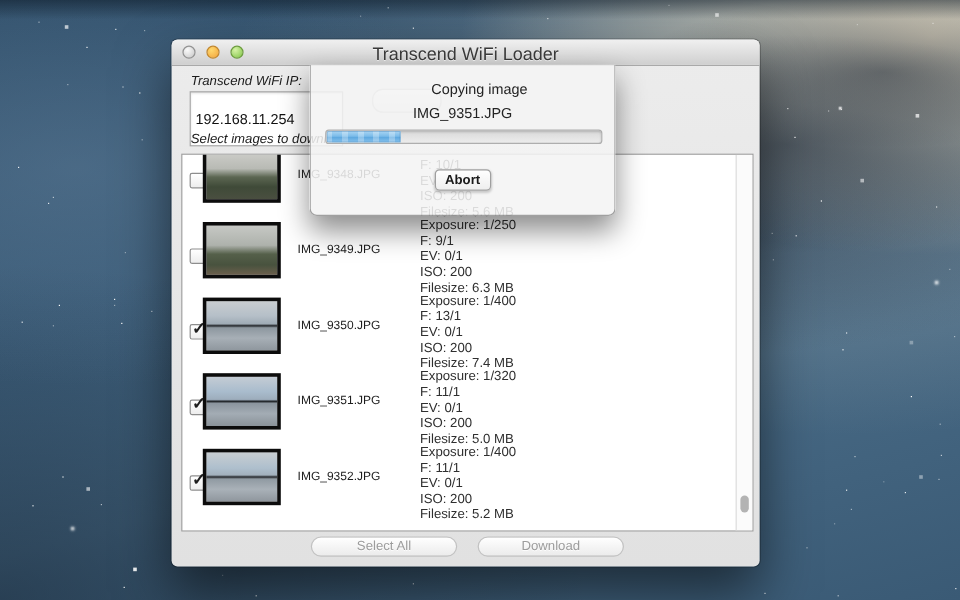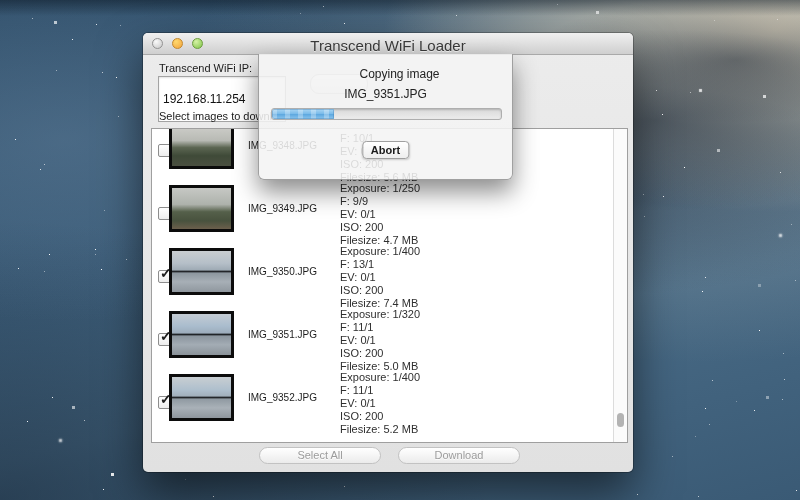--- a/index.html
+++ b/index.html
@@ -26,21 +26,21 @@
   .titlebar{position:absolute;left:0;top:0;width:100%;height:21px;
     background:linear-gradient(#f0f0f0,#cfcfcf);border-bottom:1px solid #a9a9a9;
     border-radius:5px 5px 0 0;}
   .title{position:absolute;left:0;right:0;top:4px;text-align:center;font-size:15px;
     color:#3a3a3a;text-shadow:0 1px 0 rgba(255,255,255,0.7);}
   .tl{position:absolute;top:5px;width:11px;height:11px;border-radius:50%;box-sizing:border-box;}
   .tl-close{left:9px;background:radial-gradient(circle at 35% 30%, #fafafa, #c6c6c6);border:1px solid #939393;}
   .tl-min{left:29px;background:radial-gradient(circle at 35% 30%, #ffd96e, #f2a33c);border:1px solid #c2882f;}
   .tl-zoom{left:49px;background:radial-gradient(circle at 35% 30%, #d6f2a6, #7fc447);border:1px solid #6d9d3f;}
 
-  .field-label{position:absolute;font-size:11px;color:#1b1b1b;}
+  .field-label{position:absolute;font-size:11px;color:#1b1b1b;font-style:italic;}
   .ip-input{position:absolute;left:15px;top:43px;width:118px;height:18px;
     border:1px solid #a3a3a3;background:#fff;font-family:"Liberation Sans",sans-serif;
     font-size:12px;color:#111;padding:13px 4px;box-shadow:inset 0 1px 2px rgba(0,0,0,0.12);}
   .ghost-btn{position:absolute;left:167px;top:41px;width:56px;height:18px;border-radius:9px;
     background:linear-gradient(#fdfdfd,#e9e9e9);border:1px solid #bdbdbd;}
 
   
   .list{position:absolute;left:8px;top:95px;width:477px;height:315px;background:#fff;
     border:1px solid #9f9f9f;box-sizing:border-box;overflow:hidden;}
   .rows{position:absolute;left:0;top:-15px;right:14px;}
@@ -51,21 +51,21 @@
   .checkbox .check{position:absolute;top:-6px;left:1px;font-size:14px;font-weight:bold;
     color:#1d1d1d;display:none;}
   .checkbox.checked .check{display:block;}
   .thumb{position:absolute;left:17px;top:8px;width:59px;height:41px;border:3px solid #0c0c0c;}
   .thumb.t-field1{background:linear-gradient(#cfcfcb 0%, #b8bab4 38%, #5c6652 55%, #3f4a38 75%, #4a4f40 100%);}
   .thumb.t-field2{background:linear-gradient(#c6c8c4 0%, #aeb2ac 40%, #55604a 58%, #48523e 80%, #6b5f4c 100%);}
   .thumb.t-lake1{background:linear-gradient(#c9cdd0 0%, #b5bfc8 30%, #9fabb5 46%, #23262a 50%, #8d979f 54%, #a7afb6 75%, #8f979e 100%);}
   .thumb.t-lake2{background:linear-gradient(#c4ccd4 0%, #a9bccd 30%, #9dadbc 46%, #202428 50%, #8b959e 54%, #a3acb4 75%, #8a9299 100%);}
   .thumb.t-lake3{background:linear-gradient(#c8ced2 0%, #aebfcd 32%, #a2b0bc 46%, #24272b 50%, #909aa2 54%, #a9b1b8 75%, #8f969d 100%);}
   .fname{position:absolute;left:96px;top:26px;width:100px;font-size:10px;color:#1c1c1c;}
-  .exif{position:absolute;left:188px;top:5px;font-size:11px;line-height:13px;color:#2f2f2f;}
+  .exif{position:absolute;left:198px;top:5px;font-size:11px;line-height:13px;color:#2f2f2f;}
   .exif div{height:13px;}
 
   .scrollbar{position:absolute;right:0;top:0;width:14px;height:100%;background:#fbfbfb;
     border-left:1px solid #dcdcdc;box-sizing:border-box;}
   .scroll-thumb{position:absolute;left:3px;top:284px;width:7px;height:14px;border-radius:4px;
     background:#b3b3b3;}
 
   
   .pill-btn{position:absolute;top:414px;width:122px;height:17px;border-radius:9px;
     background:linear-gradient(#ffffff,#ebebeb);border:1px solid #c2c2c2;box-sizing:border-box;
@@ -129,24 +129,24 @@
               <div>Filesize: 5.6 MB</div>
             </span>
   </div>
 
   <div class="row">
     <span class="checkbox"></span>
     <span class="thumb t-field2"></span>
     <span class="fname">IMG_9349.JPG</span>
     <span class="exif">
               <div>Exposure: 1/250</div>
-              <div>F: 9/9</div>
-              <div>EV: 0/1</div>
-              <div>ISO: 200</div>
-              <div>Filesize: 4.7 MB</div>
+              <div>F: 9/1</div>
+              <div>EV: 0/1</div>
+              <div>ISO: 200</div>
+              <div>Filesize: 6.3 MB</div>
             </span>
   </div>
 
   <div class="row">
     <span class="checkbox checked">
               <span class="check">✓</span>
             </span>
     <span class="thumb t-lake1"></span>
     <span class="fname">IMG_9350.JPG</span>
     <span class="exif">

